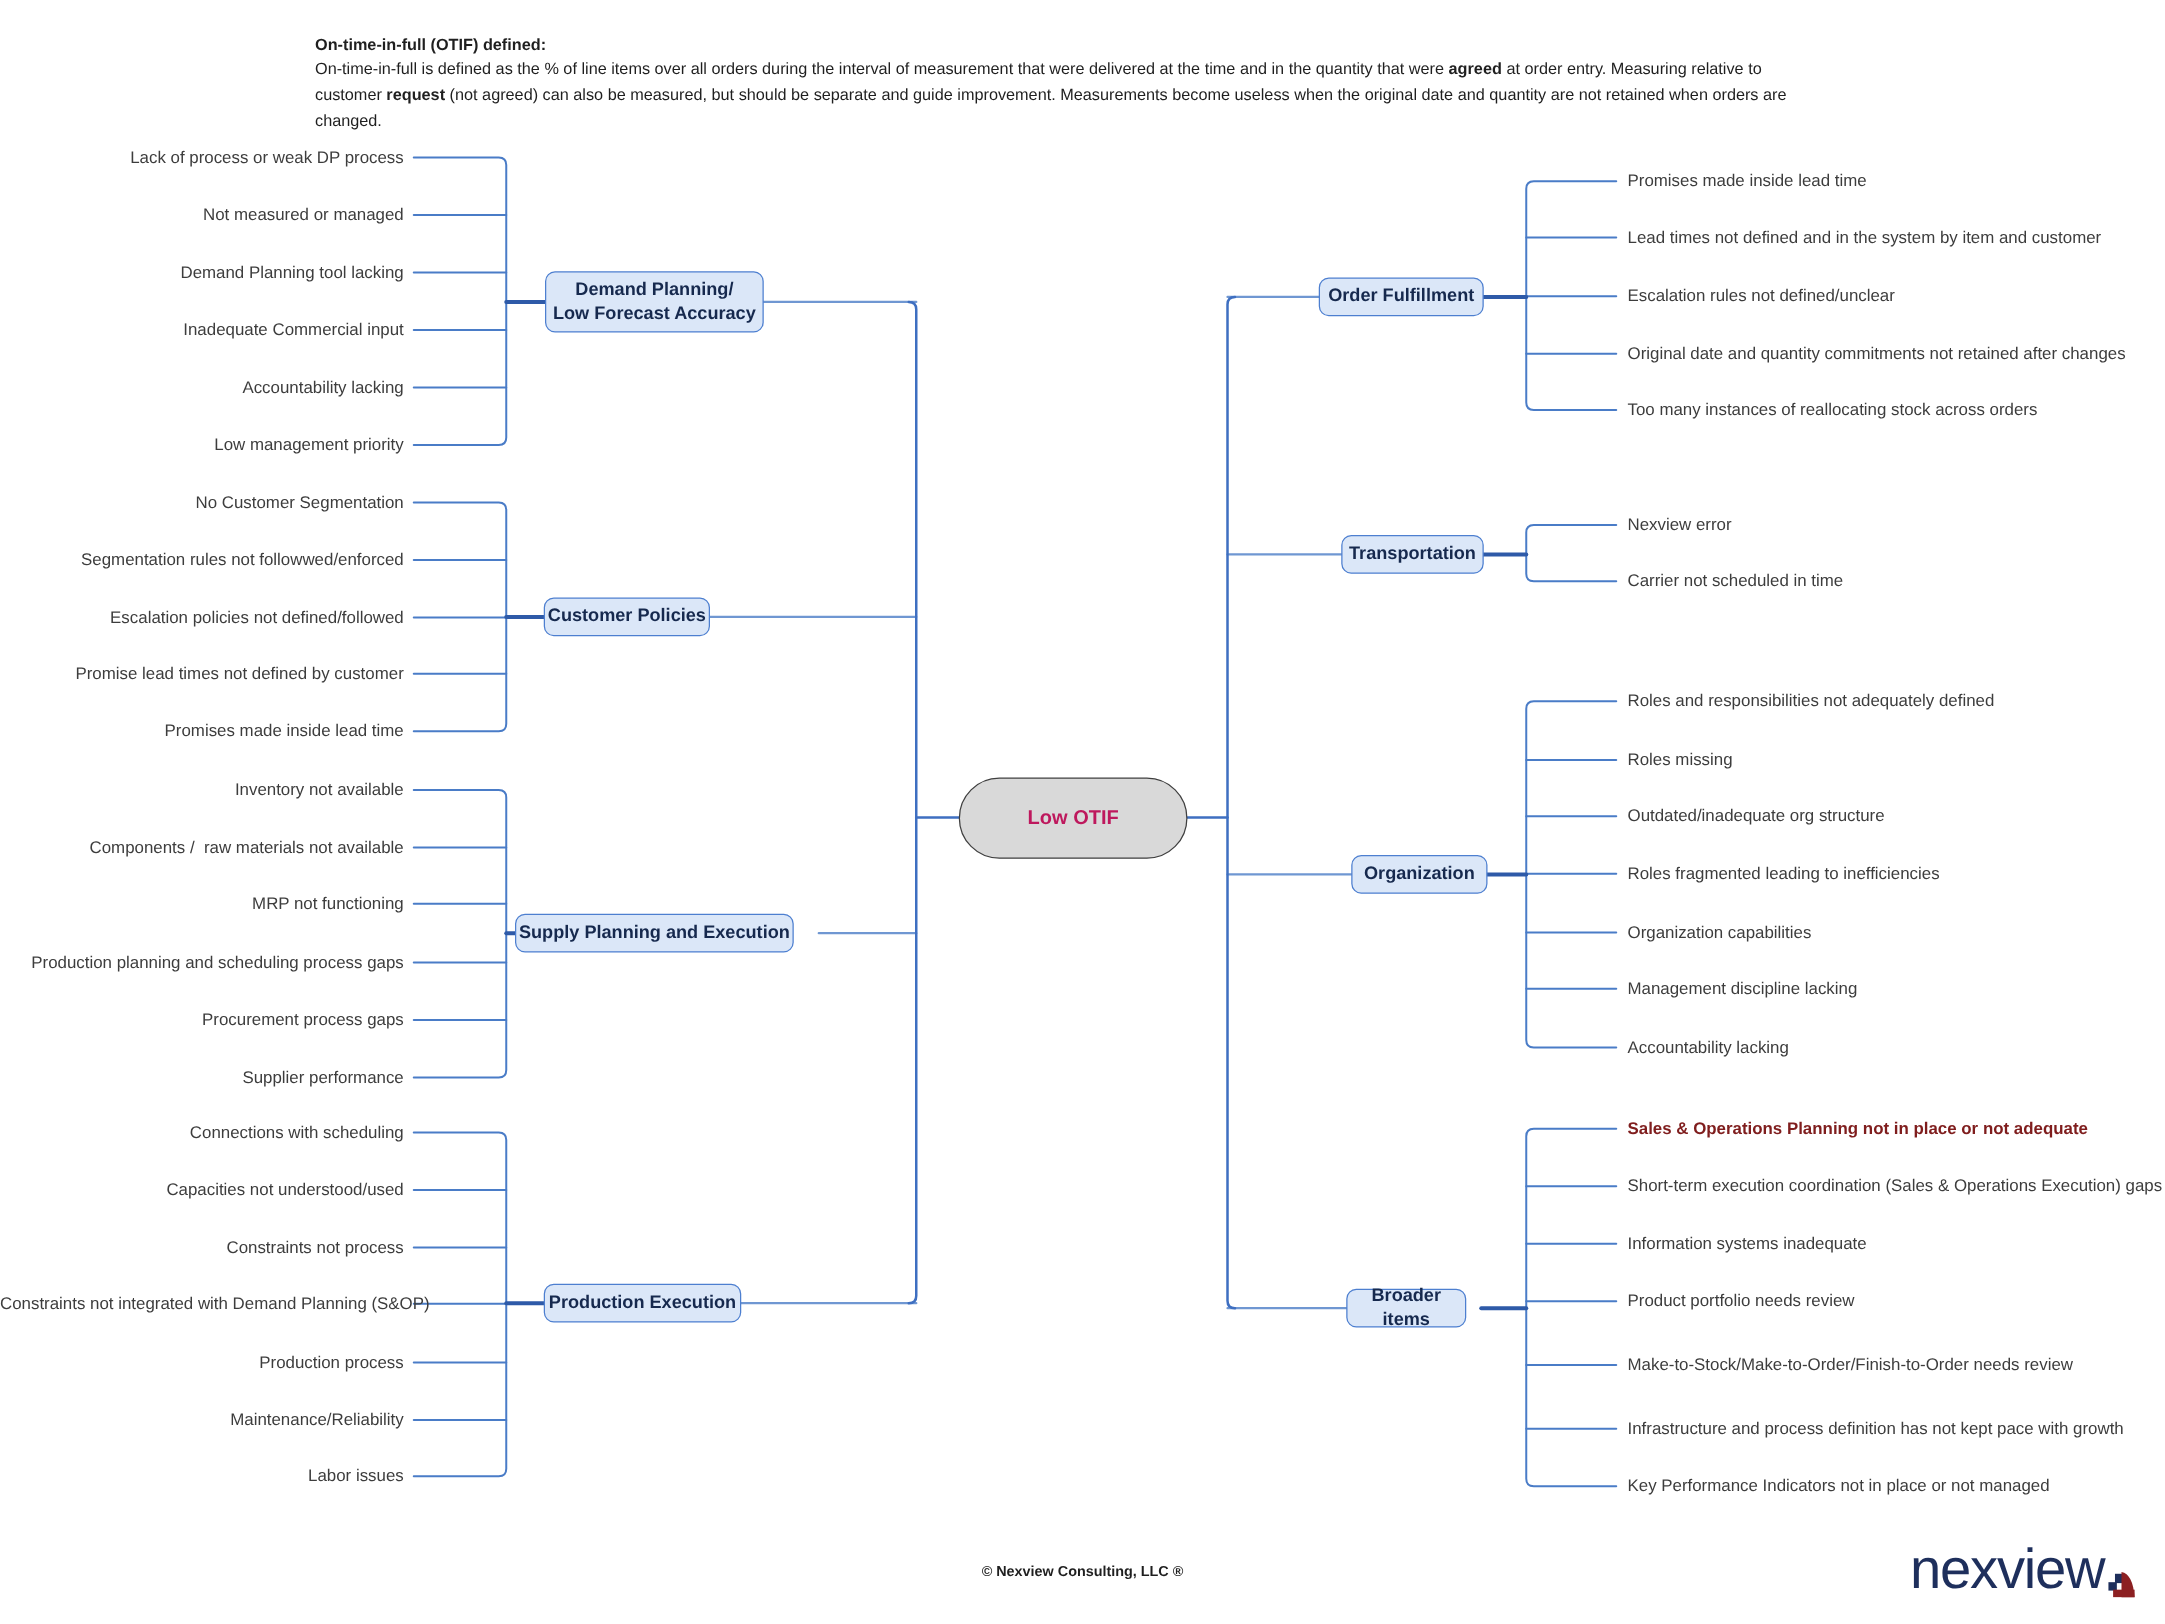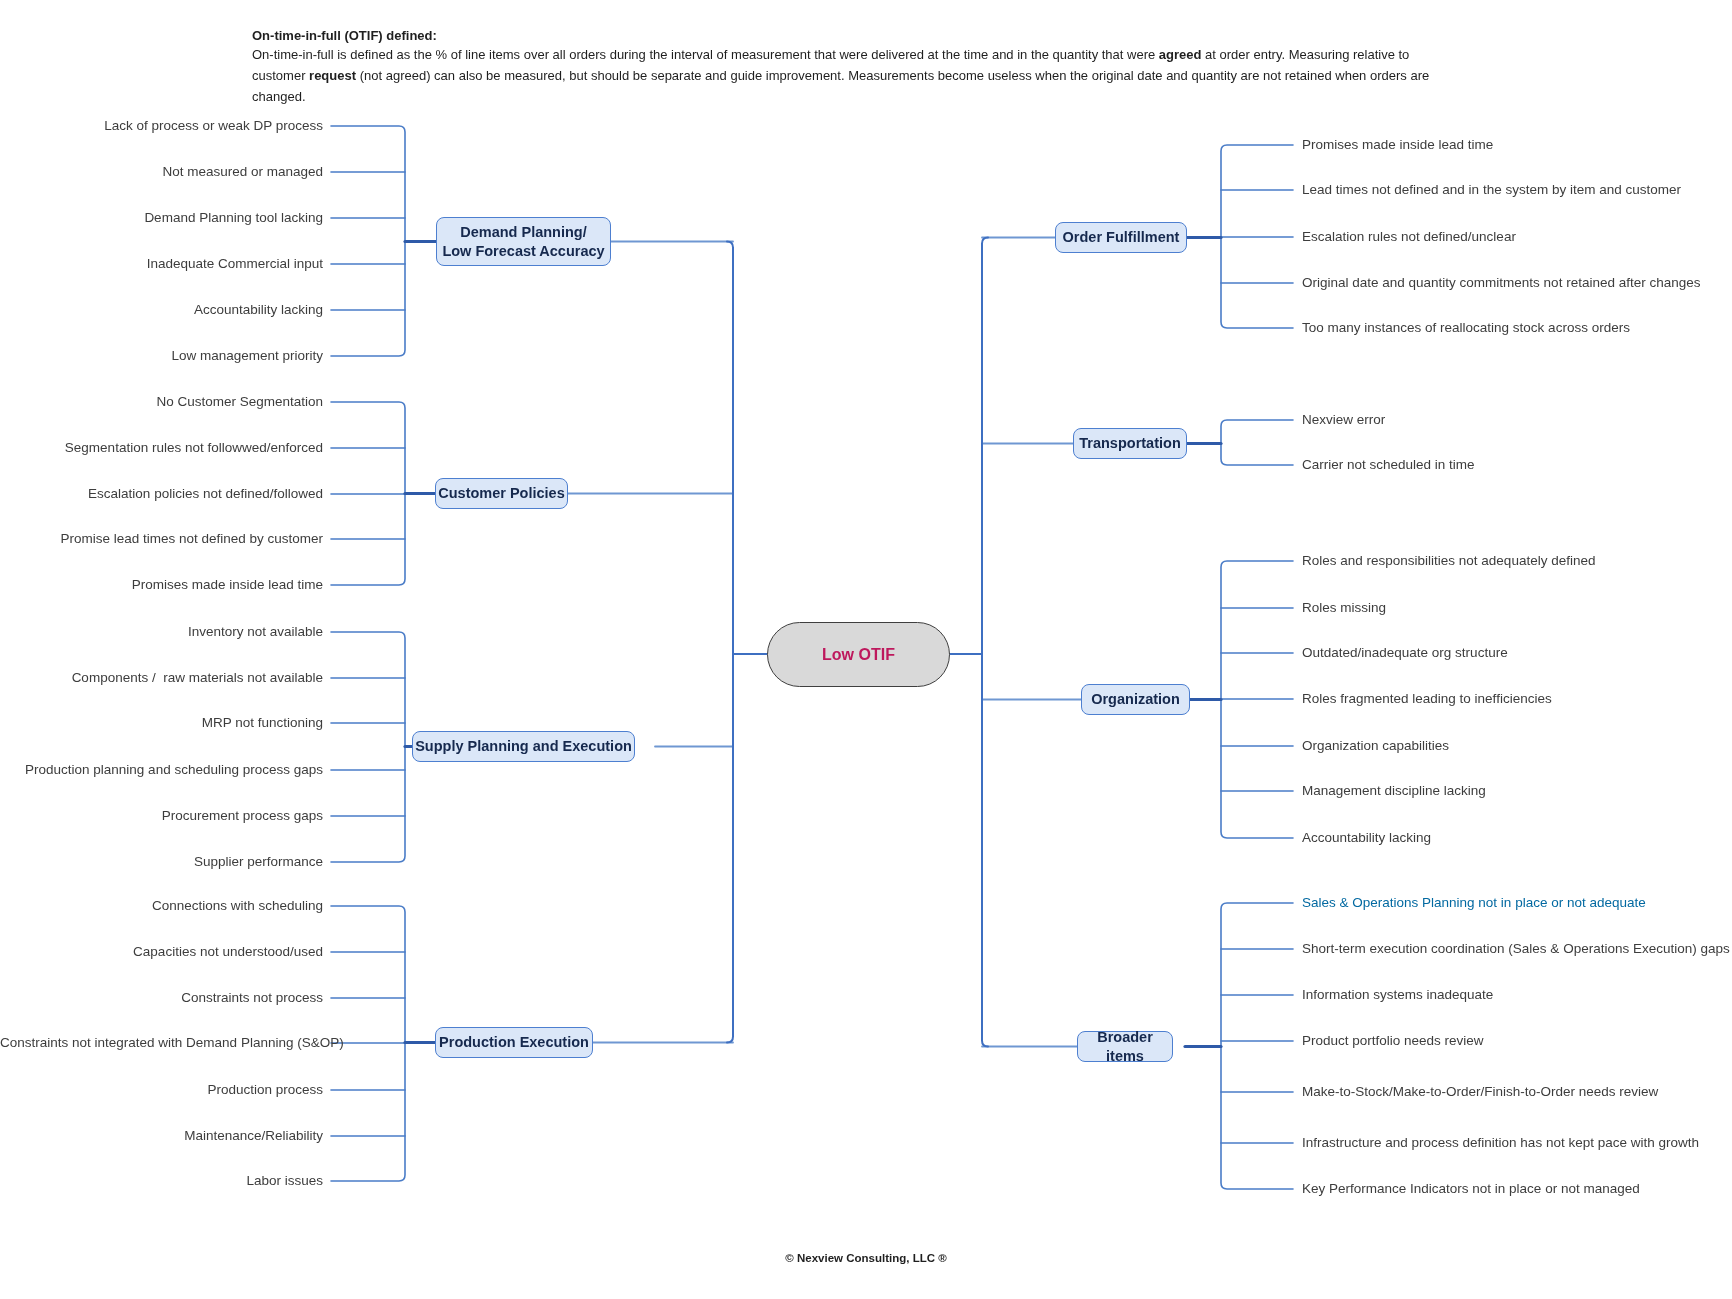--- a/index.html
+++ b/index.html
@@ -11,21 +11,21 @@
   .hdr{position:absolute;left:252px;width:1210px;font-size:13px;line-height:1.6;color:#1f1f1f;}
   .hdr-title{top:26px;font-weight:bold;}
   .hdr-body{top:45px;font-weight:normal;}
   .hdr-body b{font-weight:bold;}
   .leaf{
     position:absolute;height:20px;line-height:20px;font-size:13.5px;color:#3d3d3d;
     white-space:pre;
   }
   .leaf.left{left:0;width:323px;text-align:right;}
   .leaf.right{text-align:left;}
-  .leaf.bold{font-weight:normal;color:#0369a1;}
+  .leaf.bold{font-weight:bold;color:#7f1d1d;}
   .node{
     position:absolute;display:flex;align-items:center;justify-content:center;
     background:#dbe7f8;border:1.6px solid #4d7fd0;border-radius:8px;
     font-size:14.5px;font-weight:bold;color:#16294e;text-align:center;
     white-space:pre-line;line-height:1.3;box-sizing:border-box;
   }
   .center-node{
     position:absolute;display:flex;align-items:center;justify-content:center;
     background:#d9d9d9;border:1.6px solid #3f3f3f;border-radius:34px;
     font-size:16px;font-weight:bold;color:#be185d;box-sizing:border-box;
@@ -163,14 +163,23 @@
       <div class="leaf right" style="top: 939px; left: 1302px;">Short-term execution coordination (Sales &amp; Operations Execution) gaps</div>
       <div class="leaf right" style="top: 985px; left: 1302px;">Information systems inadequate</div>
       <div class="leaf right" style="top: 1031px; left: 1302px;">Product portfolio needs review</div>
       <div class="leaf right" style="top: 1082px; left: 1302px;">Make-to-Stock/Make-to-Order/Finish-to-Order needs review</div>
       <div class="leaf right" style="top: 1133px; left: 1302px;">Infrastructure and process definition has not kept pace with growth</div>
       <div class="leaf right" style="top: 1179px; left: 1302px;">Key Performance Indicators not in place or not managed</div>
     </div>
 
   <div class="footer">© Nexview Consulting, LLC ®</div>
 
+  <div class="logo">
+    <span class="logo-text">nexview</span>
+    <svg class="logo-mark" width="30" height="34" viewBox="0 0 30 34">
+      <rect x="1" y="18" width="9" height="9" fill="#1e2f5c"></rect>
+      <rect x="8" y="9" width="9" height="10" fill="#1e2f5c"></rect>
+      <path d="M 15 34 L 15 7 Q 27 9 29 34 Z" fill="#8c2022"></path>
+      <rect x="6" y="26" width="23" height="8" fill="#8c2022"></rect>
+    </svg>
+  </div>
 
 </div>
 
 </body></html>

